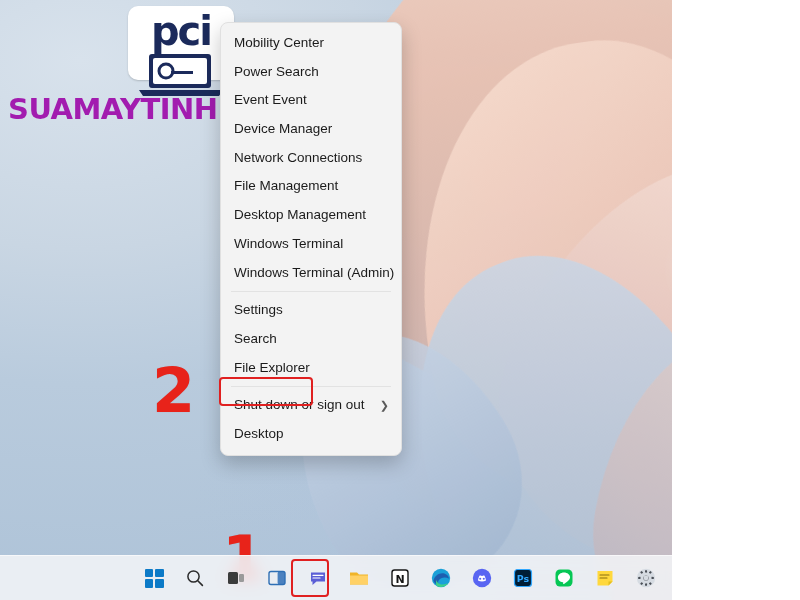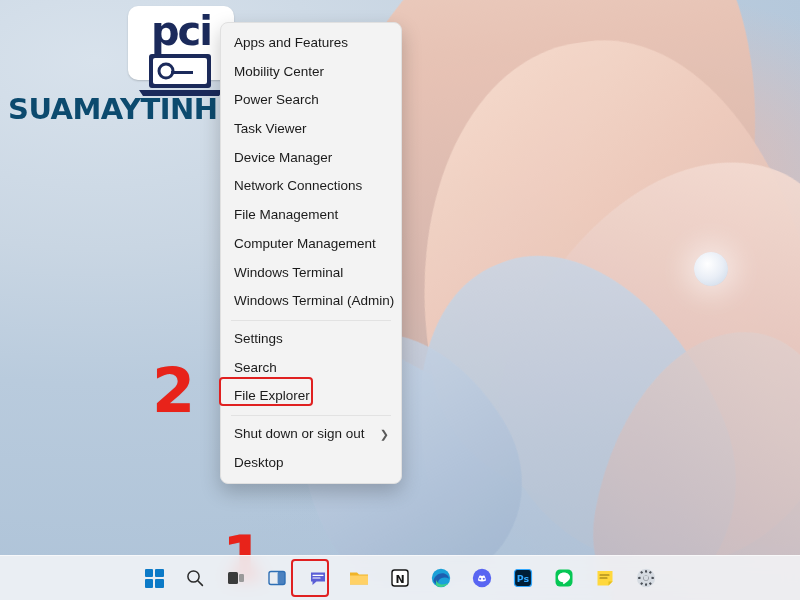--- a/index.html
+++ b/index.html
@@ -6,21 +6,21 @@
     margin: 0;
     padding: 0;
     width: 800px;
     height: 600px;
     overflow: hidden;
     font-family: "Liberation Sans", sans-serif;
   }
 
   #screen {
     position: relative;
-    width: 800px;
+    width: 672px;
     height: 600px;
     overflow: hidden;
     background: #cfd9e4;
   }
 
   
   .wall {
     position: absolute;
     inset: 0;
     background:
@@ -136,21 +136,21 @@
   .wm-text {
     position: absolute;
     left: 0;
     top: 88px;
     font-family: "DejaVu Sans", sans-serif;
     font-weight: bold;
     font-size: 29px;
     letter-spacing: -0.5px;
     white-space: nowrap;
   }
-  .wm-blue { color: #0c4a6e; }
+  .wm-blue { color: #a21caf; }
   .wm-red { color: #e23b2e; }
   .wm-grn { color: #3aa04a; }
 
   
   .menu {
     position: absolute;
     left: 220px;
     top: 22px;
     width: 180px;
     background: #f3f3f3;
@@ -279,28 +279,27 @@
       <circle cx="31" cy="19" r="7" fill="none" stroke="#1b2a5b" stroke-width="3"></circle>
       <rect x="36" y="19" width="22" height="3" fill="#1b2a5b"></rect>
     </svg>
     <div class="wm-text">
       <span class="wm-blue">SUAMAYTINH</span><span class="wm-red">PCI</span><span class="wm-grn">.COM</span>
     </div>
   </div>
 
   <div class="menu">
 
-    <div class="menu-item"><span>Apps and Features</span></div>
     <div class="menu-item"><span>Mobility Center</span></div>
     <div class="menu-item"><span>Power Search</span></div>
-    <div class="menu-item"><span>Task Viewer</span></div>
+    <div class="menu-item"><span>Event Event</span></div>
     <div class="menu-item"><span>Device Manager</span></div>
     <div class="menu-item"><span>Network Connections</span></div>
     <div class="menu-item"><span>File Management</span></div>
-    <div class="menu-item"><span>Computer Management</span></div>
+    <div class="menu-item"><span>Desktop Management</span></div>
     <div class="menu-item"><span>Windows Terminal</span></div>
     <div class="menu-item"><span>Windows Terminal (Admin)</span></div>
 
     <div class="menu-sep"></div>
 
     <div class="menu-item"><span>Settings</span></div>
     <div class="menu-item"><span>Search</span></div>
     <div class="menu-item"><span>File Explorer</span></div>
 
     <div class="menu-sep"></div>

